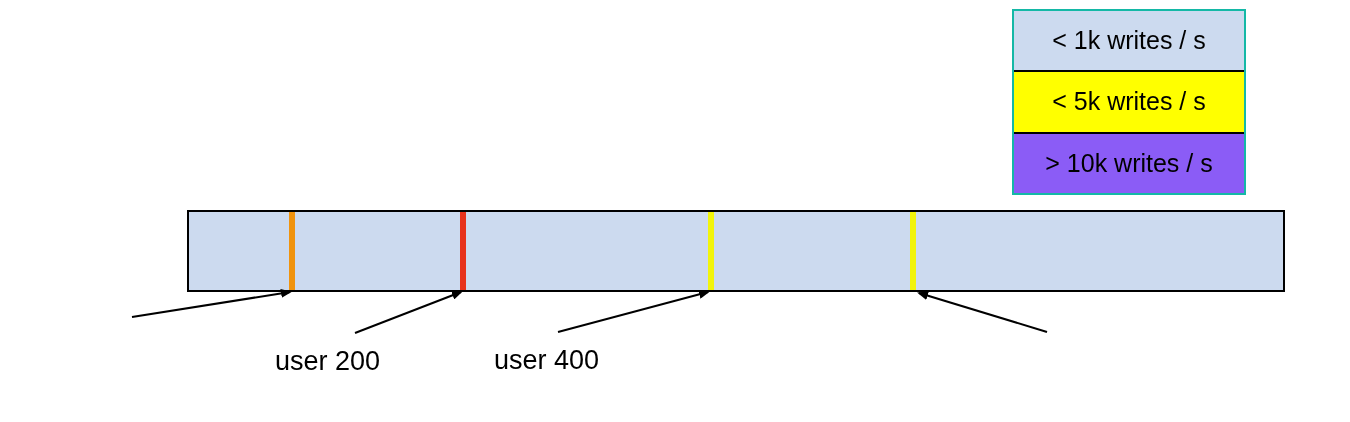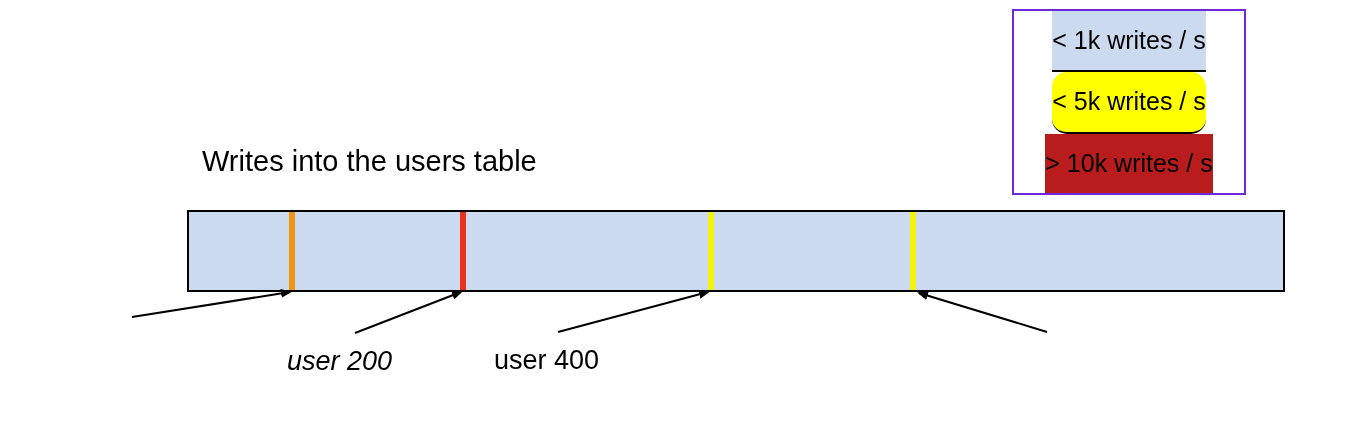--- a/index.html
+++ b/index.html
@@ -24,25 +24,24 @@
     color: #000000;
     white-space: nowrap;
   }
   
   .legend {
     position: absolute;
     left: 1012px;
     top: 9px;
     width: 234px;
     height: 186px;
-    border: 2px solid #6d28d9;
+    border: 2px solid #14b8a6;
     box-sizing: border-box;
     display: flex;
     flex-direction: column;
-    align-items: center;
   }
   .legend-row {
     flex: 1;
     display: flex;
     align-items: center;
     justify-content: center;
     font-size: 25px;
     color: #000000;
     border-bottom: 2px solid #000000;
     white-space: nowrap;
@@ -70,21 +69,21 @@
   .marker-3 { left: 721px; }
   
   .user-label {
     position: absolute;
     font-size: 27px;
     line-height: 1;
     color: #000000;
     white-space: nowrap;
   }
   .user-label-0 { left: 52px;  top: 332px; }
-  .user-label-1 { left: 287px; top: 348px; font-style: italic; }
+  .user-label-1 { left: 275px; top: 348px; }
   .user-label-2 { left: 494px; top: 347px; }
   .user-label-3 { left: 963px; top: 345px; }
   
   .arrows {
     position: absolute;
     left: 0;
     top: 0;
     width: 1350px;
     height: 422px;
     pointer-events: none;
@@ -93,26 +92,25 @@
     stroke: #000000;
     stroke-width: 2;
     fill: none;
   }
 </style>
 </head>
 <body>
 
 <div class="canvas">
 
-  <div class="title">Writes into the users table</div>
 
   <div class="legend">
     <div class="legend-row" style="background-color: rgb(204, 218, 239);">&lt; 1k writes / s</div>
-    <div class="legend-row" style="background-color: rgb(255, 255, 0); border-radius: 15px;">&lt; 5k writes / s</div>
-    <div class="legend-row" style="background-color: #b91c1c;">&gt; 10k writes / s</div>
+    <div class="legend-row" style="background-color: rgb(255, 255, 0);">&lt; 5k writes / s</div>
+    <div class="legend-row" style="background-color: #8b5cf6;">&gt; 10k writes / s</div>
   </div>
 
   <div class="bar" style="background-color: rgb(204, 218, 239);">
     <div class="marker marker-0" style="background-color: rgb(240, 147, 14);"></div>
     <div class="marker marker-1" style="background-color: rgb(232, 50, 28);"></div>
     <div class="marker marker-2" style="background-color: rgb(242, 244, 11);"></div>
     <div class="marker marker-3" style="background-color: rgb(242, 244, 11);"></div>
   </div>
 
   <svg class="arrows" viewBox="0 0 1350 422" xmlns="http://www.w3.org/2000/svg">

